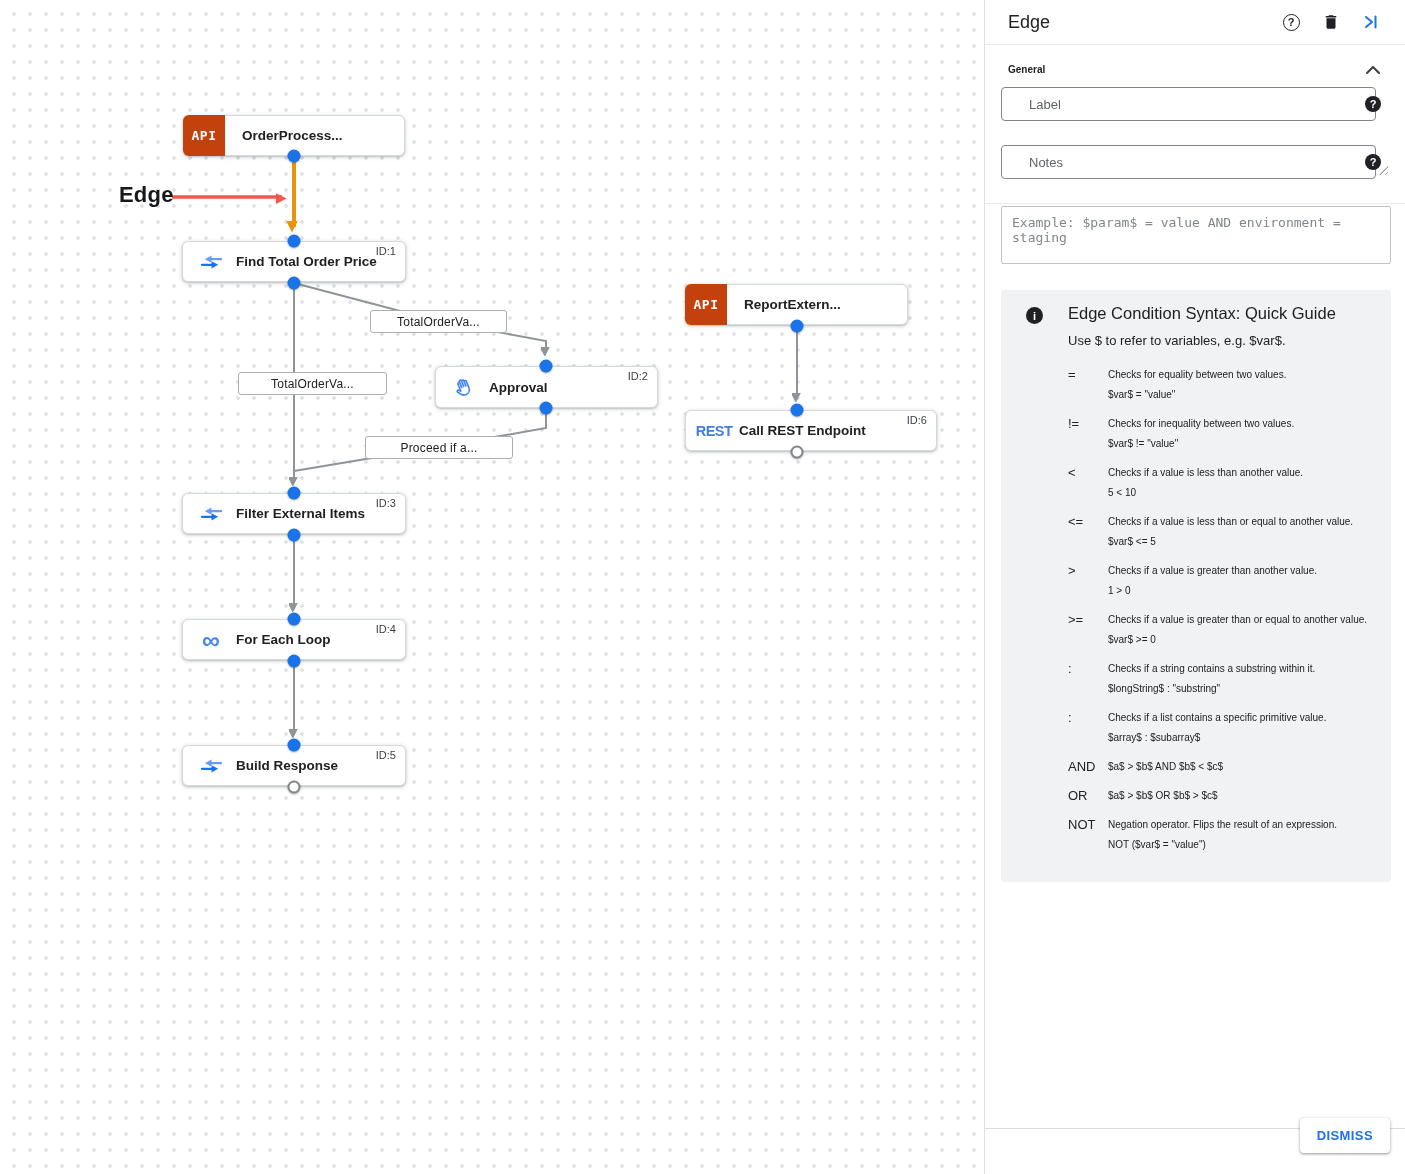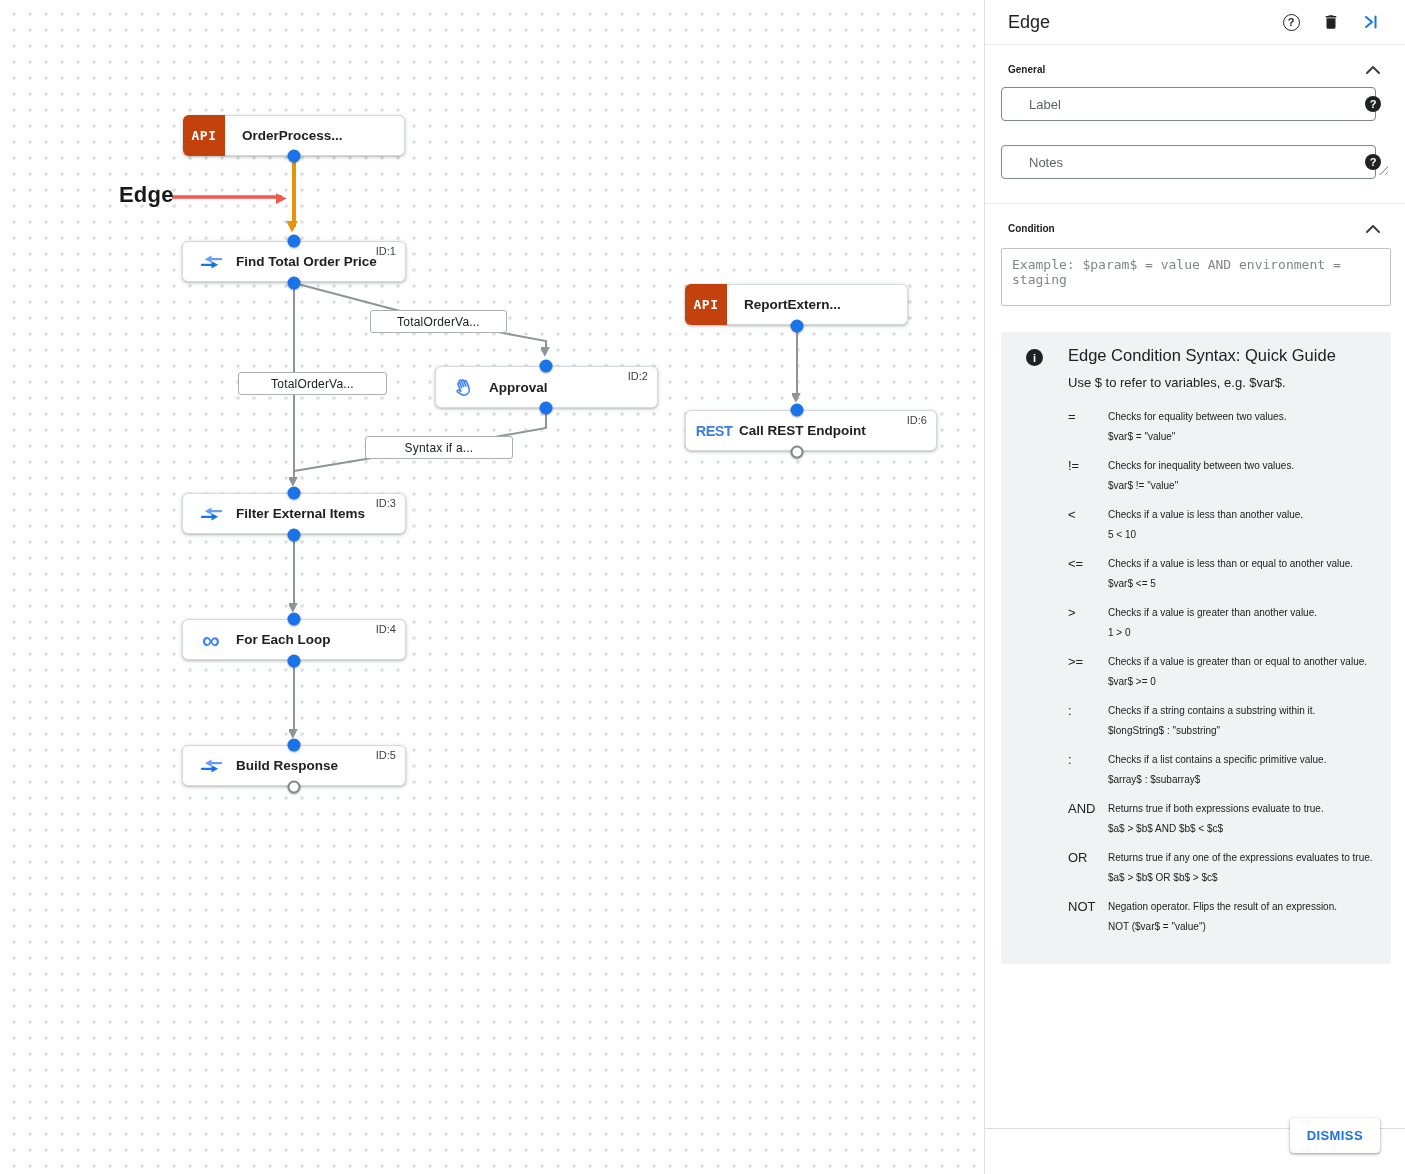--- a/index.html
+++ b/index.html
@@ -82,21 +82,21 @@
   .guide-body { margin-left:25px; flex:1; }
   .guide-title { font-size:16.5px; color:#202124; margin-bottom:10px; }
   .guide-intro { font-size:13px; color:#202124; margin-bottom:17px; }
   .grow { display:flex; margin-bottom:9px; }
   .gop { flex:none; width:40px; font-size:13px; color:#202124; line-height:20px; }
   .gright { flex:1; font-size:13px; color:#202124; line-height:20px; }
   .gdesc, .gex { font-size:10px; color:#202124; line-height:20px; }
 
   .footer-divider { position:absolute; left:0; right:0; bottom:45px; border-top:1px solid #dadce0; }
   .dismiss-btn {
-    position:absolute; right:25px; bottom:21px; background:#fff; color:#1a73e8;
+    position:absolute; right:15px; bottom:21px; background:#fff; color:#1a73e8;
     font-family:"Liberation Sans",sans-serif; font-size:13px; font-weight:bold; letter-spacing:.4px;
     border:none; border-radius:4px; padding:10px 17px; cursor:pointer;
     box-shadow:0 1px 2px rgba(60,64,67,.35), 0 1px 3px 1px rgba(60,64,67,.18);
   }
 </style>
 </head>
 <body>
 
 <div id="stage">
 
@@ -212,21 +212,21 @@
               <path d="M12 1.2 L5 5 L12 8.8 Z" fill="#669df6"></path>
             </g>
           </svg>
       </span>
       <span class="nlabel">Build Response</span>
       <span class="idtag">ID:5</span>
     </div>
 
     <div class="edge-label" style="left:370px; top:310px; width:137px;">TotalOrderVa...</div>
     <div class="edge-label" style="left:238px; top:372px; width:149px;">TotalOrderVa...</div>
-    <div class="edge-label" style="left:365px; top:436px; width:148px;">Syntax if a...</div>
+    <div class="edge-label" style="left:365px; top:436px; width:148px;">Proceed if a...</div>
 
     <div class="port" style="left:294px; top:156px;"></div>
     <div class="port" style="left:294px; top:241px;"></div>
     <div class="port" style="left:294px; top:283px;"></div>
     <div class="port" style="left:546px; top:366px;"></div>
     <div class="port" style="left:546px; top:408px;"></div>
     <div class="port" style="left:294px; top:493px;"></div>
     <div class="port" style="left:294px; top:535px;"></div>
     <div class="port" style="left:294px; top:619px;"></div>
     <div class="port" style="left:294px; top:661px;"></div>
@@ -272,26 +272,20 @@
     </div>
 
     <div class="field-wrap">
       <textarea class="tx" placeholder="Notes" style=""></textarea>
       <span class="q-badge">?</span>
       <span class="grip"></span>
     </div>
 
     <div class="divider"></div>
 
-    <div class="section-head">
-      <div class="section-title">Condition</div>
-      <svg width="16" height="11" viewBox="0 0 16 11">
-          <polyline points="2,9 8,3 14,9" stroke="#3c4043" stroke-width="2" fill="none" stroke-linecap="round" stroke-linejoin="round"></polyline>
-        </svg>
-    </div>
 
     <div class="cond-box">
       <textarea class="cond-tx" placeholder="Example: $param$ = value AND environment = staging" style=""></textarea>
     </div>
 
     <div class="guide">
       <span class="info-badge">i</span>
       <div class="guide-body">
         <div class="guide-title">Edge Condition Syntax: Quick Guide</div>
         <div class="guide-intro">Use $ to refer to variables, e.g. $var$.</div>
@@ -348,28 +342,26 @@
         <div class="grow">
             <span class="gop">:</span>
             <span class="gright">
               <div class="gdesc">Checks if a list contains a specific primitive value.</div>
               <div class="gex">$array$ : $subarray$</div>
             </span>
           </div>
         <div class="grow">
             <span class="gop">AND</span>
             <span class="gright">
-              <div class="gdesc">Returns true if both expressions evaluate to true.</div>
               <div class="gex">$a$ &gt; $b$ AND $b$ &lt; $c$</div>
             </span>
           </div>
         <div class="grow">
             <span class="gop">OR</span>
             <span class="gright">
-              <div class="gdesc">Returns true if any one of the expressions evaluates to true.</div>
               <div class="gex">$a$ &gt; $b$ OR $b$ &gt; $c$</div>
             </span>
           </div>
         <div class="grow">
             <span class="gop">NOT</span>
             <span class="gright">
               <div class="gdesc">Negation operator. Flips the result of an expression.</div>
               <div class="gex">NOT ($var$ = "value")</div>
             </span>
           </div>

